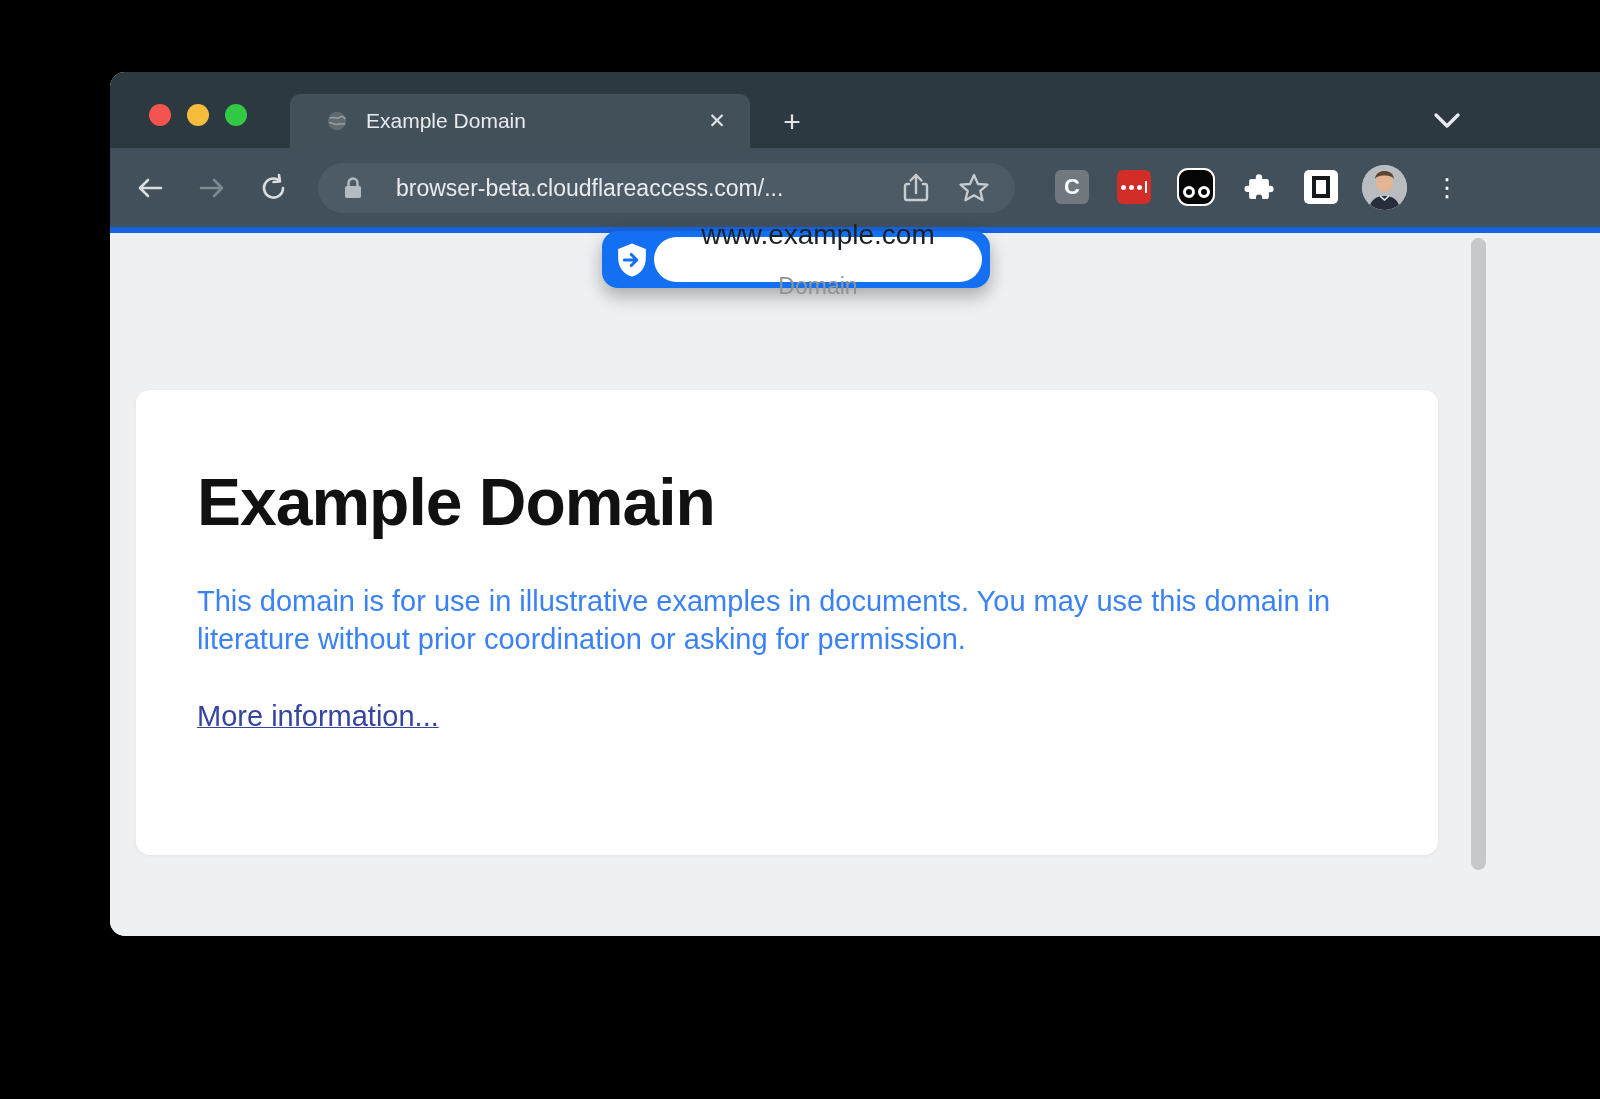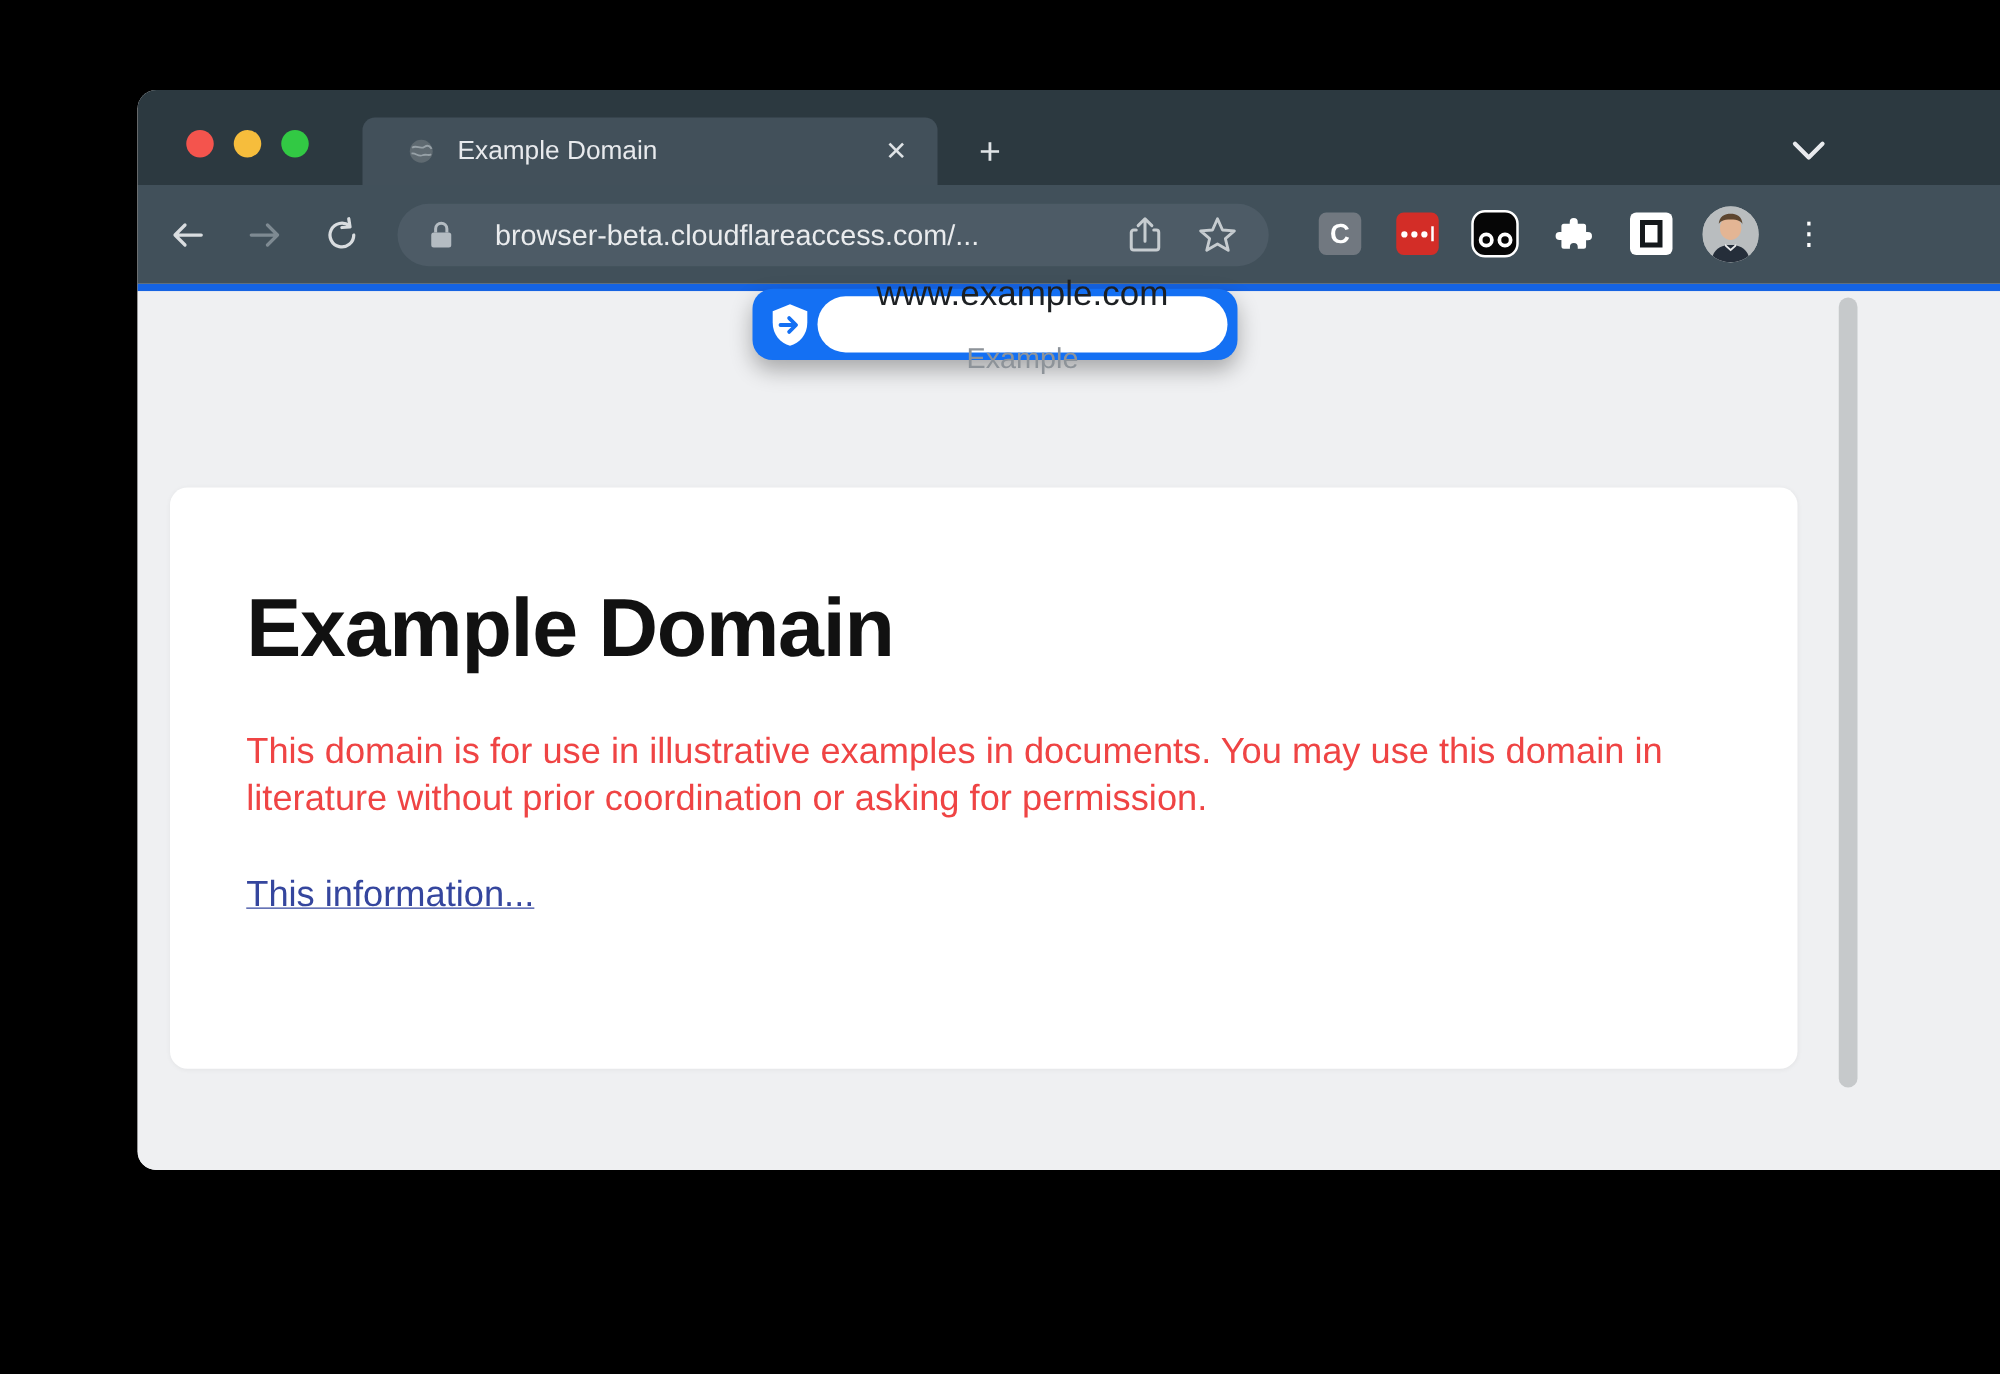--- a/index.html
+++ b/index.html
@@ -65,21 +65,21 @@
               box-shadow:0 8px 18px rgba(0,0,0,.30); display:flex; align-items:center; }
   .iso-shield { margin-left:13px; flex:none; }
   .iso-field { position:absolute; left:52px; top:6px; width:328px; height:45px; border-radius:23px;
                background:#fff; display:flex; align-items:center; justify-content:center; gap:22px;flex-direction:column; }
   .iso-host { color:#1d2023; font-size:28px; }
   .iso-expand { color:#8d9399; font-size:23px; }
 
   .card { position:absolute; left:26px; top:157px; width:1302px; height:465px; background:#fff;
           border-radius:14px; box-shadow:0 1px 4px rgba(0,0,0,.05); padding:74px 61px 0 61px; }
   .card h1 { font-size:66px; letter-spacing:-1px; color:#111; font-weight:bold; }
-  .card p  { margin-top:42px; max-width:1150px; font-size:29px; line-height:38px; color:#ef4444; }
+  .card p  { margin-top:42px; max-width:1150px; font-size:29px; line-height:38px; color:#3b82f6; }
   .card a  { display:inline-block; margin-top:42px; font-size:29px; text-decoration:underline; text-decoration-thickness:1px; }
 
   .scroll-thumb { position:absolute; left:1361px; top:5px; width:15px; height:632px;
                   border-radius:8px; background:#c6c9cb; }
 </style>
 </head>
 <body>
 
 <div class="stage">
   <div class="window">
@@ -191,27 +191,27 @@
 
     <div class="content">
 
       <div class="iso-pill" style="background: rgb(20, 112, 243);">
         <svg class="iso-shield" width="34" height="36" viewBox="0 0 24 26">
           <path d="M12 1 L22 5 V11.5 C22 18.5 17.5 23.5 12 25 C6.5 23.5 2 18.5 2 11.5 V5 Z" fill="#fff"></path>
           <path class="shield-arrow" d="M6.5 13 H15 M11.5 9 L15.5 13 L11.5 17" fill="none" stroke-width="2.2" stroke-linecap="round" stroke-linejoin="round" style="stroke: rgb(20, 112, 243);"></path>
         </svg>
         <div class="iso-field">
           <span class="iso-host">www.example.com</span>
-          <span class="iso-expand">Example</span>
+          <span class="iso-expand">Domain</span>
         </div>
       </div>
 
       <div class="card">
         <h1>Example Domain</h1>
         <p>This domain is for use in illustrative examples in documents. You may use this domain in literature without prior coordination or asking for permission.</p>
-        <a href="#" class="more-link" style="color: rgb(53, 70, 158);">This information...</a>
+        <a href="#" class="more-link" style="color: rgb(53, 70, 158);">More information...</a>
       </div>
 
       <div class="scroll-thumb"></div>
     </div>
 
   </div>
 </div>
 
 </body></html>

